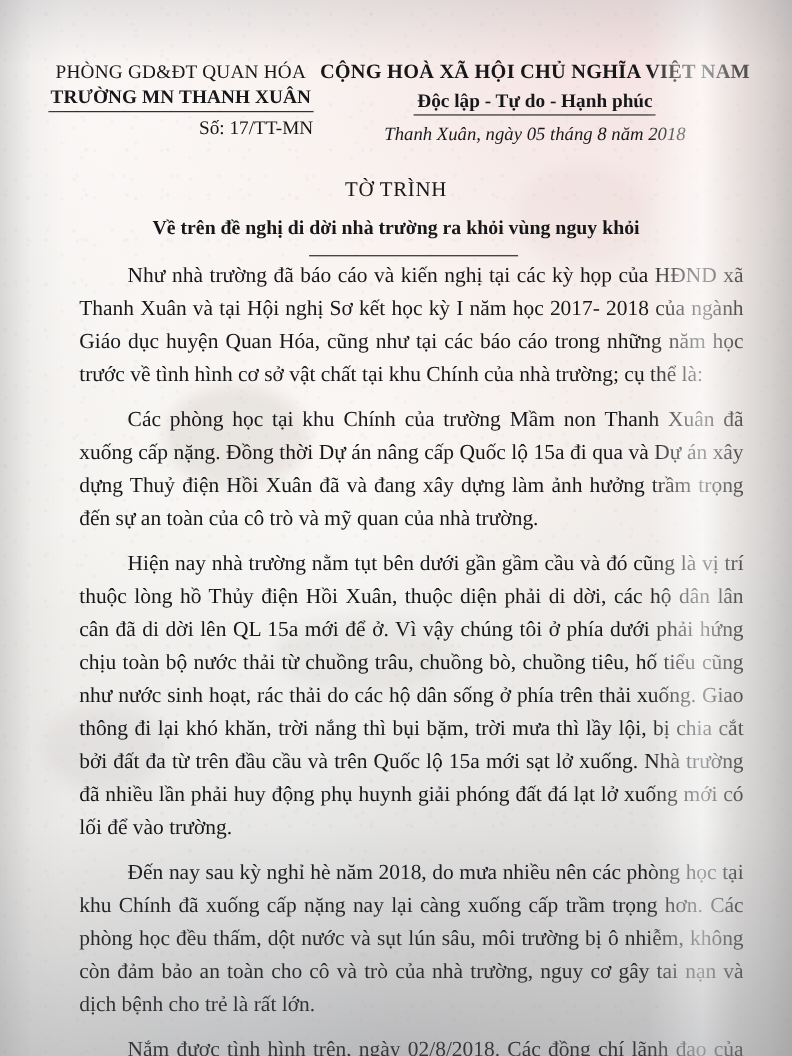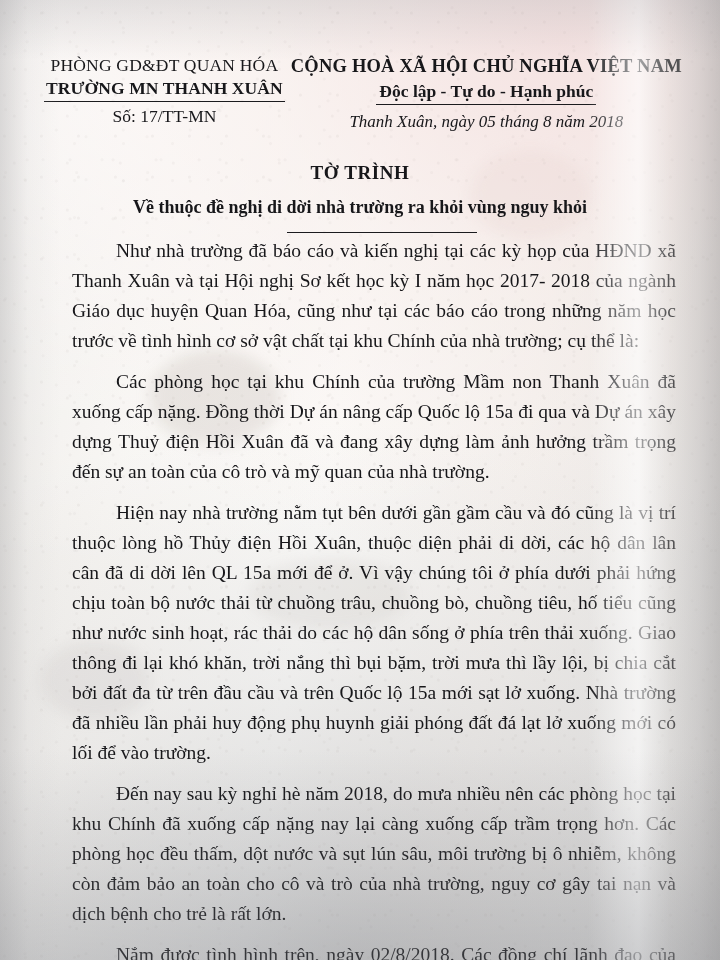--- a/index.html
+++ b/index.html
@@ -112,20 +112,21 @@
     font-weight: bold;
     border-bottom: 1.6px solid #1b1b1e;
     display: inline-block;
     padding: 0 2px 1px 2px;
     letter-spacing: 0.1px;
     white-space: nowrap;
   }
   .org-number {
     font-size: 17.5px;
     margin-top: 3px;
+    text-align: right;
   }
 
   .national-block {
     flex: 1;
     text-align: center;
     line-height: 1.34;
     padding-left: 6px;
   }
   .nat-line-1 {
     font-size: 18.5px;
@@ -148,21 +149,21 @@
     margin-top: 6px;
     white-space: nowrap;
   }
 
   .title-block {
     text-align: center;
     margin-top: 28px;
   }
   .doc-title {
     font-size: 19px;
-    font-weight: bold;
+    font-weight: normal;
     letter-spacing: 0.6px;
   }
   .doc-subtitle {
     font-size: 18px;
     font-weight: bold;
     margin-top: 13px;
   }
   .doc-subtitle .u {
     border-bottom: 1.5px solid #1b1b1e;
     padding-bottom: 15px;
@@ -212,21 +213,21 @@
           <div class="nat-line-2">Độc lập - Tự do - Hạnh phúc</div>
         </div>
         <div class="nat-date">Thanh Xuân, ngày  05 tháng 8 năm 2018</div>
       </div>
 
     </div>
 
     <div class="title-block">
       <div class="doc-title">TỜ TRÌNH</div>
       <div class="doc-subtitle">
-        <span>Về thuộc đề nghị di </span><span class="u">dời nhà trường ra khỏi v</span><span>ùng nguy khỏi</span>
+        <span>Về trên đề nghị di </span><span class="u">dời nhà trường ra khỏi v</span><span>ùng nguy khỏi</span>
       </div>
     </div>
 
     <div class="body-text">
       <p>Như nhà trường đã báo cáo và kiến nghị tại các kỳ họp của HĐND xã Thanh Xuân và tại Hội nghị Sơ kết học kỳ I năm học 2017- 2018 của ngành Giáo dục huyện Quan Hóa, cũng như tại các báo cáo trong những năm học trước về tình hình cơ sở vật chất tại khu Chính của nhà trường; cụ thể là:</p>
       <p>Các phòng học tại khu Chính của trường Mầm non Thanh Xuân đã xuống cấp nặng. Đồng thời Dự án nâng cấp Quốc lộ 15a đi qua và Dự án xây dựng Thuỷ điện Hồi Xuân đã và đang xây dựng làm ảnh hưởng trầm trọng đến sự an toàn của cô trò và mỹ quan của nhà trường.</p>
       <p>Hiện nay nhà trường nằm tụt bên dưới gần gầm cầu và đó cũng là vị trí thuộc lòng hồ Thủy điện Hồi Xuân, thuộc diện phải di dời, các hộ dân lân cân đã di dời lên QL 15a mới để ở. Vì vậy chúng tôi ở phía dưới phải hứng chịu toàn bộ nước thải từ chuồng trâu, chuồng bò, chuồng tiêu, hố tiểu cũng như nước sinh hoạt, rác thải do các hộ dân sống ở phía trên thải xuống. Giao thông đi lại khó khăn, trời nắng thì bụi bặm, trời mưa thì lầy lội, bị chia cắt bởi đất đa từ trên đầu cầu và trên Quốc lộ 15a mới sạt lở xuống. Nhà trường đã nhiều lần phải huy động phụ huynh giải phóng đất đá lạt lở xuống mới có lối để vào trường.</p>
       <p>Đến nay sau kỳ nghỉ hè năm 2018, do mưa nhiều nên các phòng học tại khu Chính đã xuống cấp nặng nay lại càng xuống cấp trầm trọng hơn. Các phòng học đều thấm, dột nước và sụt lún sâu, môi trường bị ô nhiễm, không còn đảm bảo an toàn cho cô và trò của nhà trường, nguy cơ gây tai nạn và dịch bệnh cho trẻ là rất lớn.</p>
       <p>Nắm được tình hình trên, ngày 02/8/2018. Các đồng chí lãnh đạo của Đảng ủy, HĐND, UBND, UBMTTQ xã và Ban địa chính xã đã vào kiểm tra và rất e ngại về tình hình hiện nay của nhà trường.</p>
     </div>

